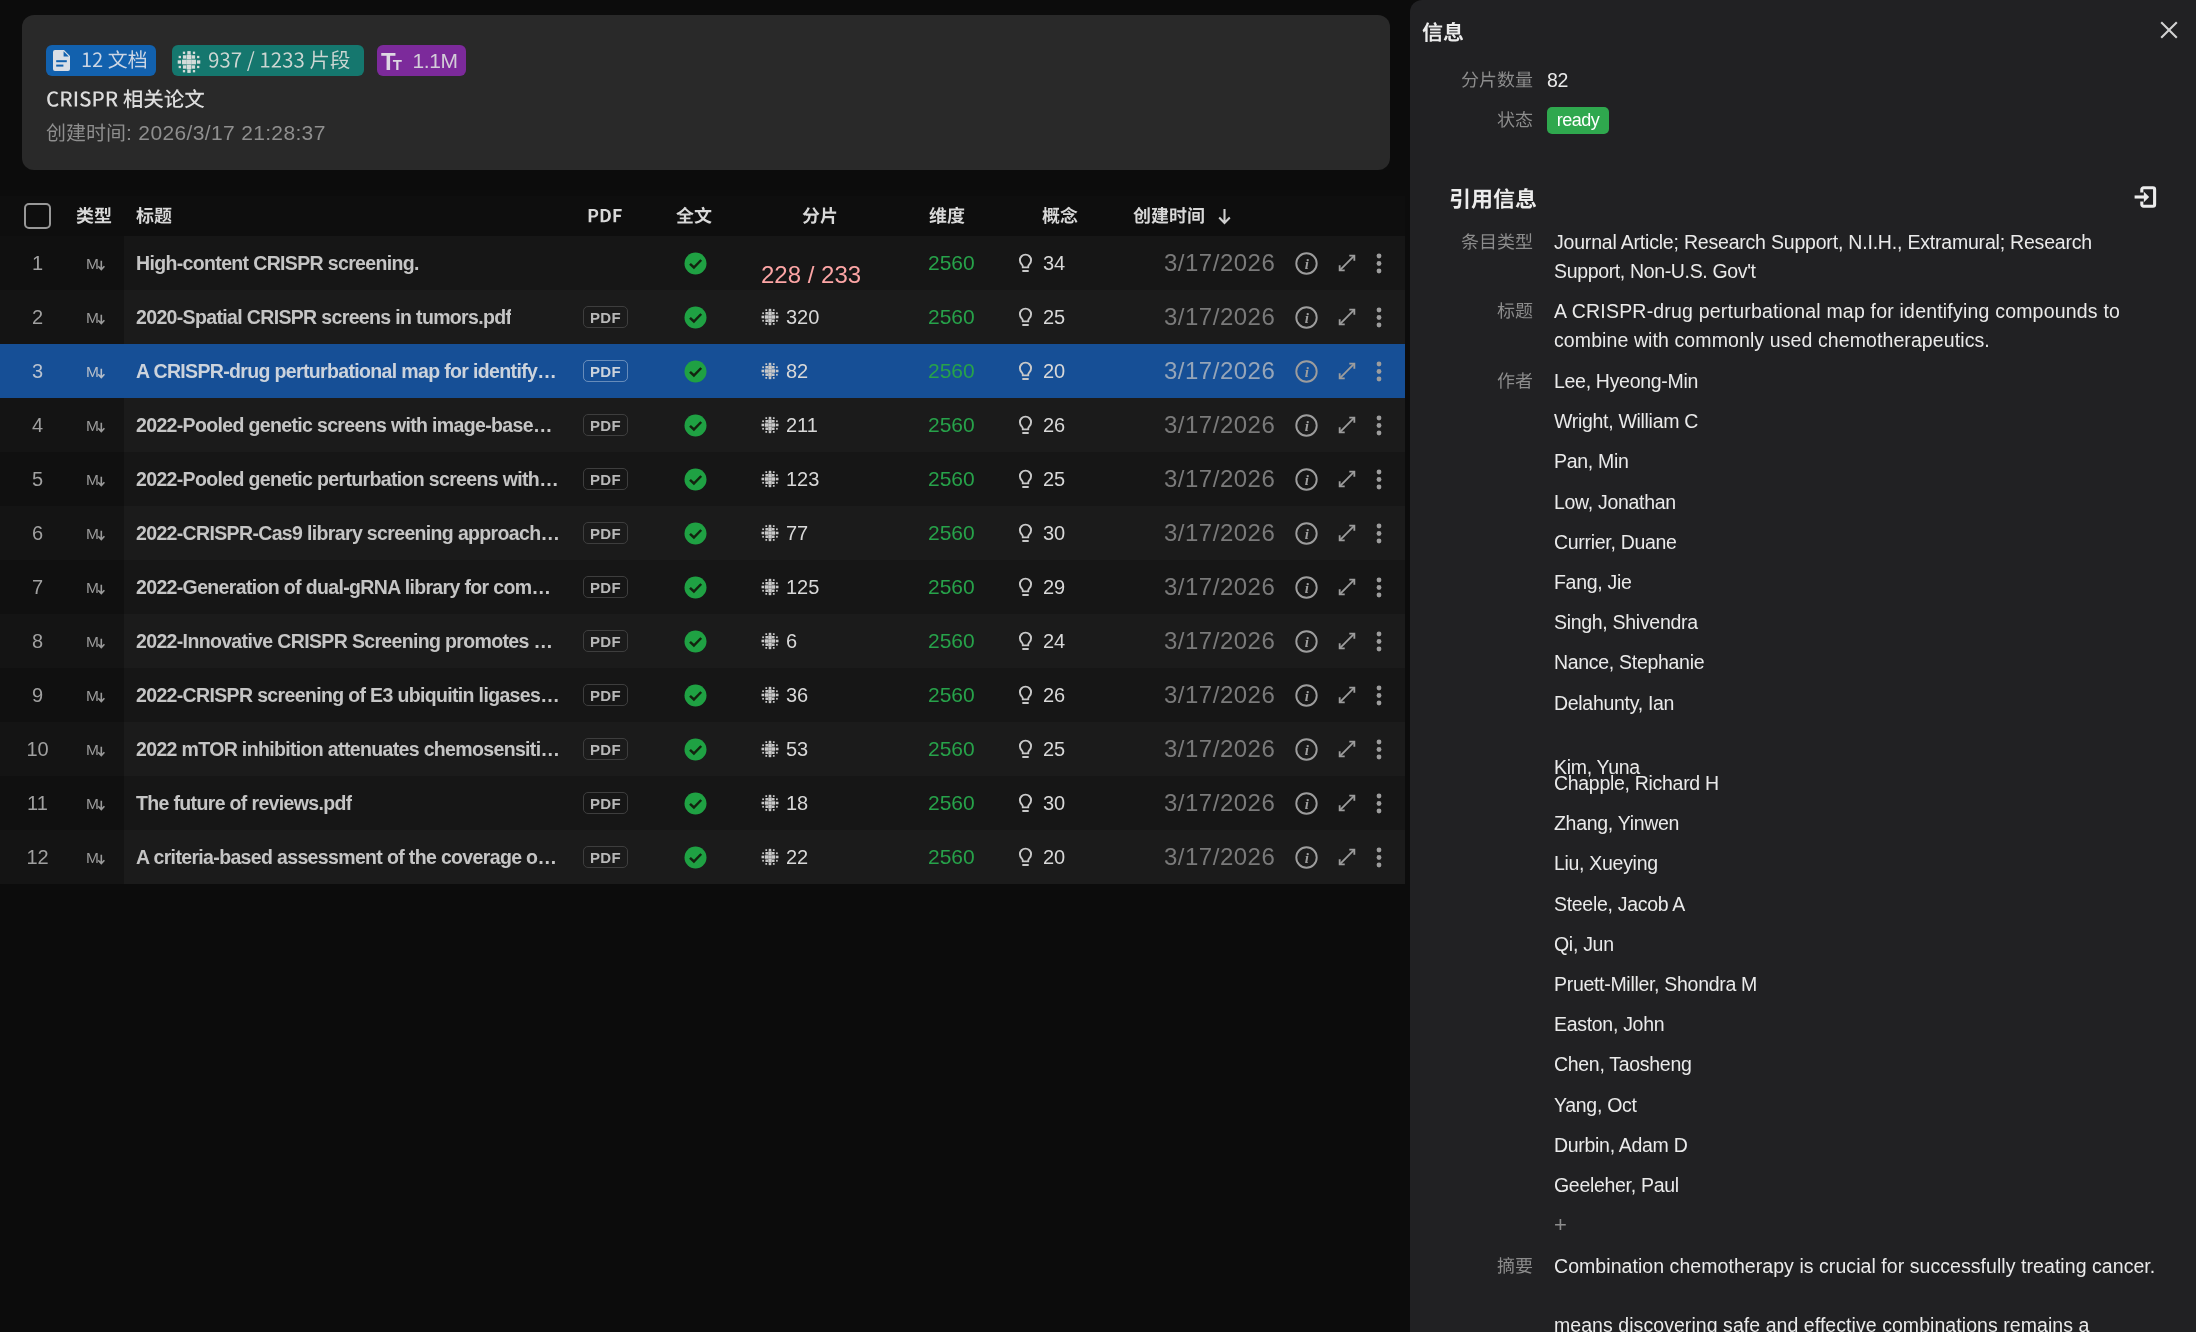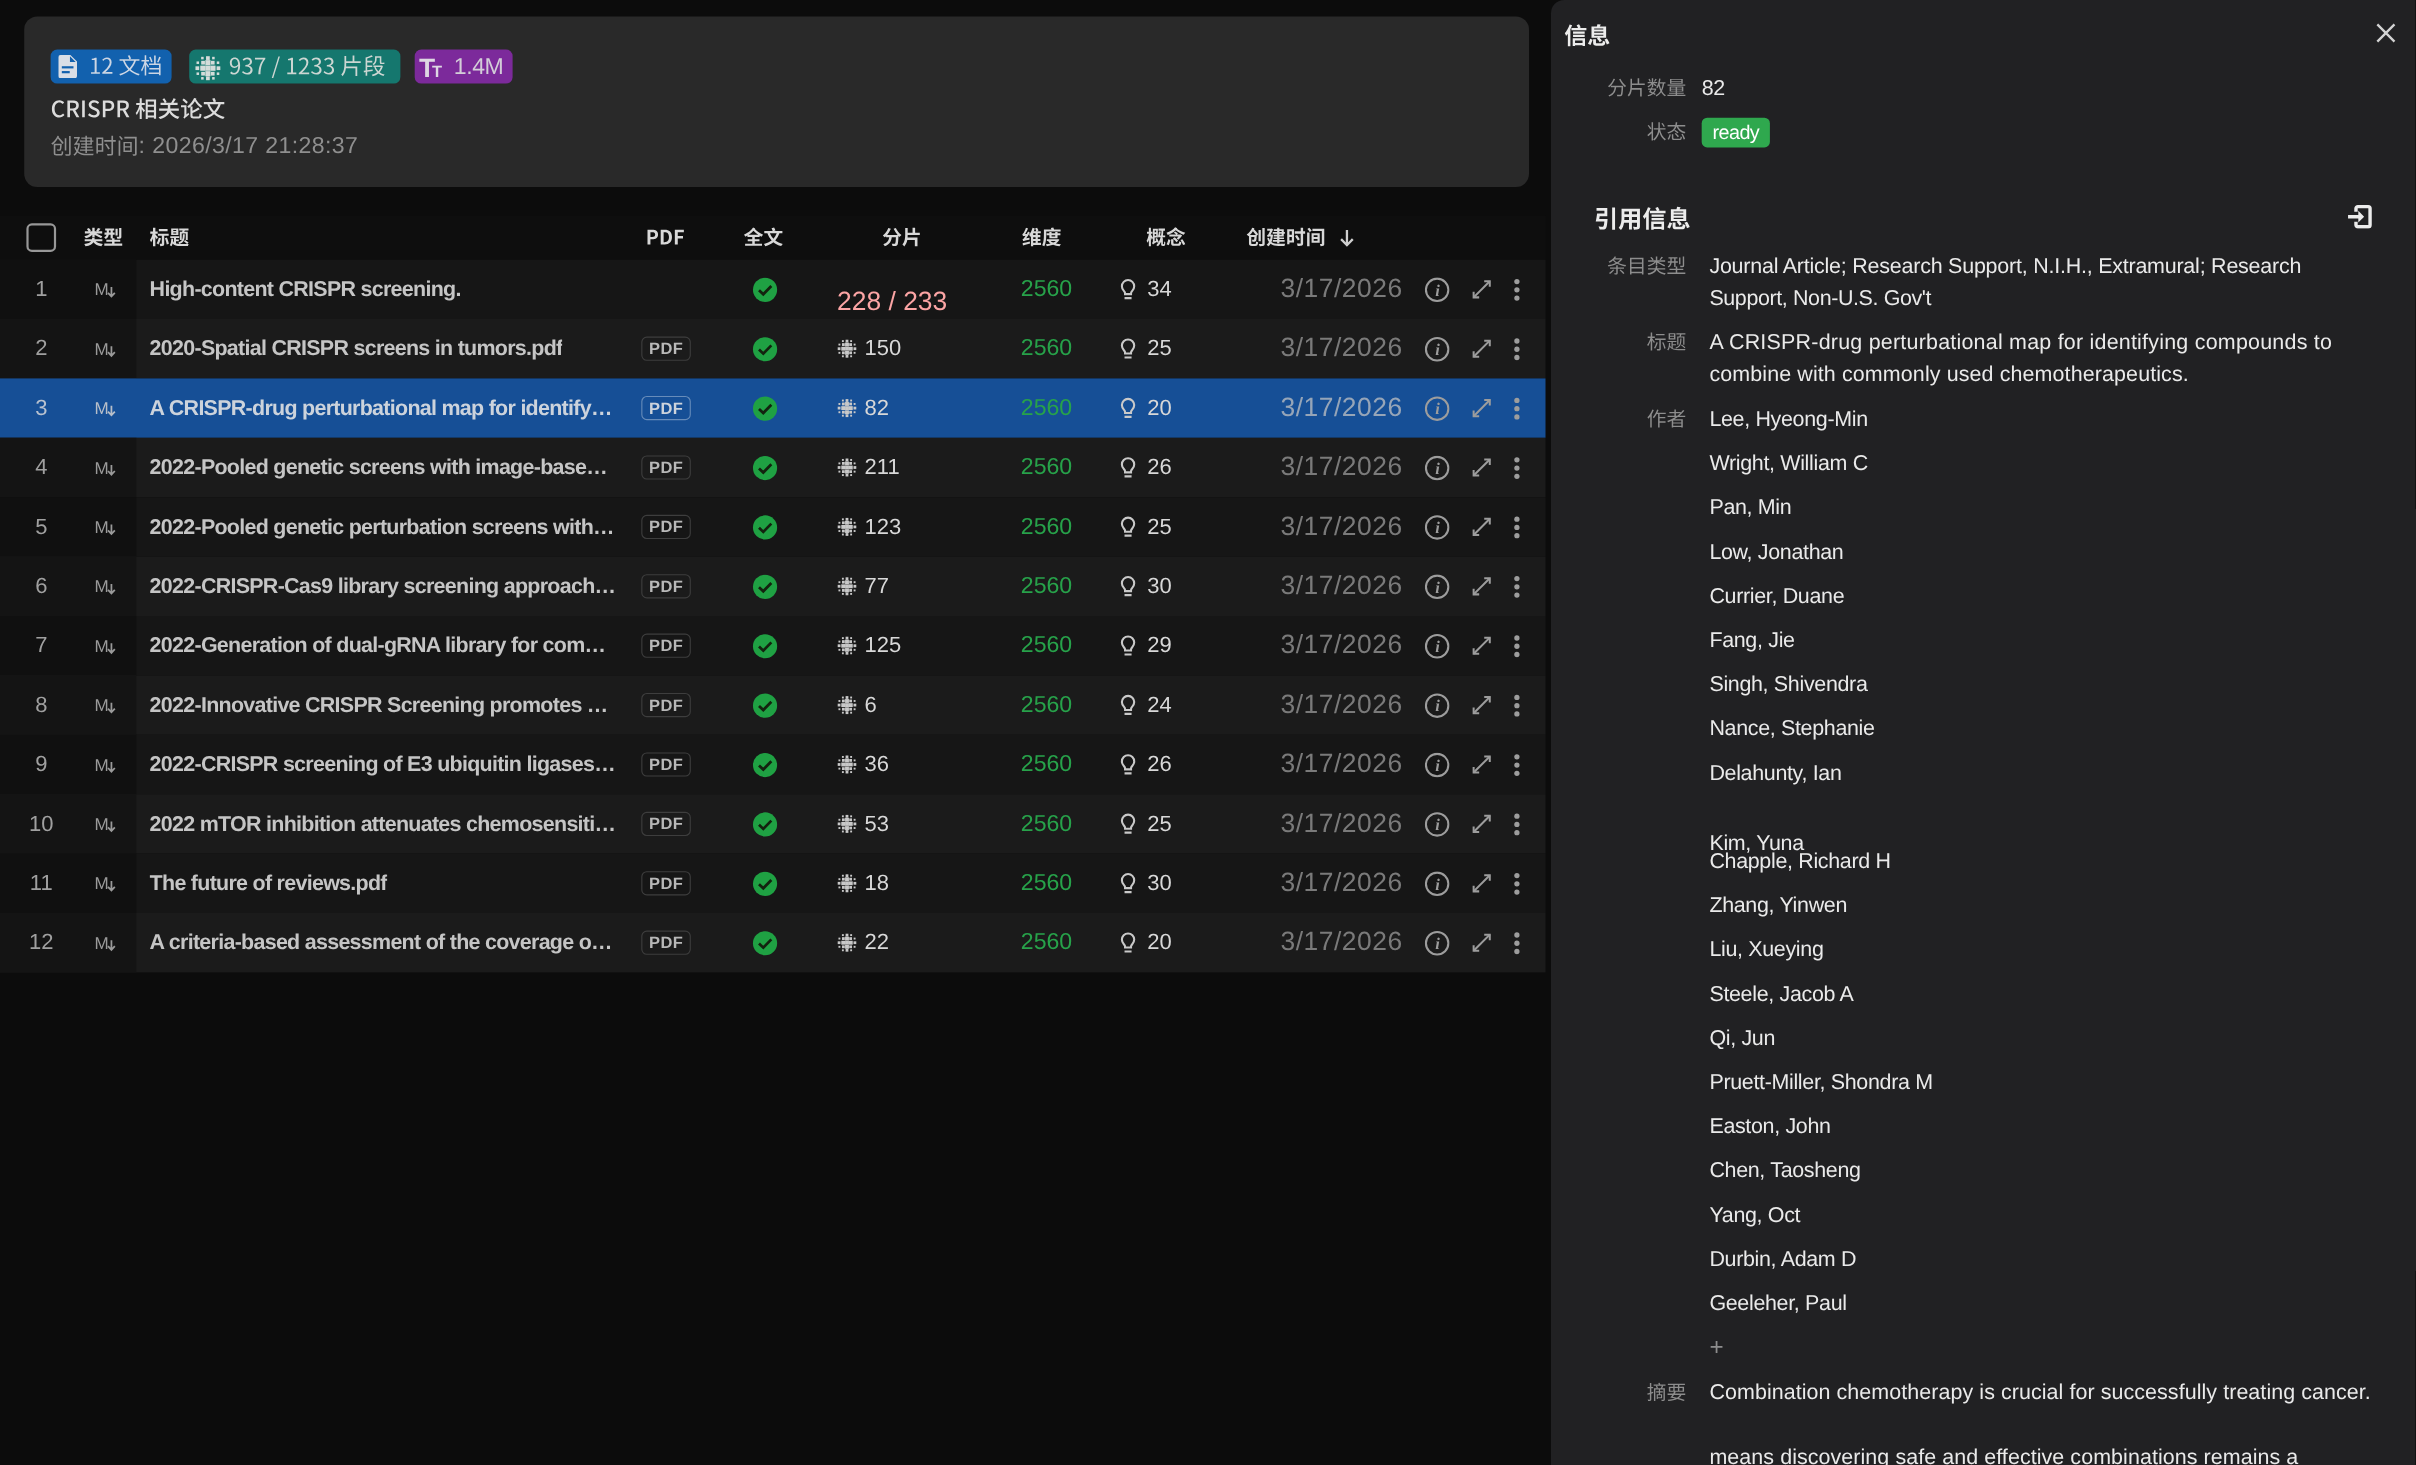--- a/index.html
+++ b/index.html
@@ -68,21 +68,21 @@
         <svg class="cjk badge2" width="142.5" height="22.9" viewBox="0 0 142.5 22.9">
           <path fill="currentColor" d="M4.8175 18.819000000000003C7.626 18.819000000000003 10.2705 16.482000000000003 10.2705 10.393500000000001C10.2705 5.617000000000001 8.0975 3.259500000000001 5.207 3.259500000000001C2.87 3.259500000000001 0.902 5.207000000000001 0.902 8.138500000000002C0.902 11.234000000000002 2.5420000000000003 12.853500000000002 5.043 12.853500000000002C6.2935 12.853500000000002 7.585 12.136000000000003 8.5075 11.029000000000002C8.364 15.682500000000001 6.683000000000001 17.261000000000003 4.756 17.261000000000003C3.7720000000000002 17.261000000000003 2.87 16.8305 2.214 16.113000000000003L1.189 17.2815C2.0295 18.163 3.1775 18.819000000000003 4.8175 18.819000000000003ZM8.487 9.450500000000002C7.4825 10.8855 6.355 11.459500000000002 5.3505 11.459500000000002C3.567 11.459500000000002 2.665 10.1475 2.665 8.138500000000002C2.665 6.068000000000001 3.7720000000000002 4.715000000000002 5.2275 4.715000000000002C7.134 4.715000000000002 8.282 6.355000000000002 8.487 9.450500000000002Z M16.769000000000002 18.819000000000003C19.454500000000003 18.819000000000003 21.607 17.220000000000002 21.607 14.534500000000001C21.607 12.464000000000002 20.192500000000003 11.152000000000001 18.4295 10.721500000000002V10.619000000000002C20.0285 10.065500000000002 21.094500000000004 8.835500000000001 21.094500000000004 7.011000000000001C21.094500000000004 4.633000000000001 19.2495 3.259500000000001 16.707500000000003 3.259500000000001C14.985500000000002 3.259500000000001 13.653000000000002 4.018000000000001 12.525500000000001 5.043000000000001L13.530000000000001 6.232000000000001C14.391000000000002 5.371000000000002 15.436500000000002 4.776500000000002 16.646 4.776500000000002C18.224500000000003 4.776500000000002 19.188000000000002 5.719500000000002 19.188000000000002 7.154500000000002C19.188000000000002 8.774000000000001 18.142500000000002 10.024500000000002 15.026500000000002 10.024500000000002V11.459500000000002C18.5115 11.459500000000002 19.7005 12.648500000000002 19.7005 14.473000000000003C19.7005 16.195 18.450000000000003 17.261000000000003 16.646 17.261000000000003C14.944500000000001 17.261000000000003 13.817000000000002 16.441000000000003 12.935500000000001 15.539000000000001L11.972000000000001 16.748500000000003C12.956000000000001 17.835 14.432000000000002 18.819000000000003 16.769000000000002 18.819000000000003Z M26.814000000000004 18.552500000000002H28.7615C29.007500000000004 12.669 29.643 9.1635 33.169000000000004 4.653500000000001V3.5260000000000016H23.759500000000003V5.125000000000002H31.057500000000005C28.105500000000003 9.225000000000001 27.0805 12.853500000000002 26.814000000000004 18.552500000000002Z M38.95 22.222H40.3235L46.453 2.275500000000001H45.10000000000001Z M53.15650000000001 18.552500000000002H61.39750000000001V16.994500000000002H58.38400000000001V3.5260000000000016H56.949000000000005C56.129000000000005 3.9975000000000005 55.16550000000001 4.346000000000002 53.833000000000006 4.5920000000000005V5.781000000000001H56.5185V16.994500000000002H53.15650000000001Z M63.632000000000005 18.552500000000002H73.08250000000001V16.933000000000003H68.921C68.16250000000001 16.933000000000003 67.24000000000001 17.015 66.461 17.076500000000003C69.98700000000001 13.735000000000003 72.36500000000001 10.680500000000002 72.36500000000001 7.667000000000002C72.36500000000001 5.002000000000001 70.6635 3.259500000000001 67.97800000000001 3.259500000000001C66.0715 3.259500000000001 64.7595 4.120500000000002 63.550000000000004 5.453000000000001L64.6365 6.519000000000002C65.477 5.514500000000002 66.52250000000001 4.776500000000002 67.7525 4.776500000000002C69.61800000000001 4.776500000000002 70.52000000000001 6.027000000000001 70.52000000000001 7.749000000000002C70.52000000000001 10.332000000000003 68.34700000000001 13.325000000000003 63.632000000000005 17.445500000000003Z M79.499 18.819000000000003C82.1845 18.819000000000003 84.337 17.220000000000002 84.337 14.534500000000001C84.337 12.464000000000002 82.9225 11.152000000000001 81.15950000000001 10.721500000000002V10.619000000000002C82.7585 10.065500000000002 83.8245 8.835500000000001 83.8245 7.011000000000001C83.8245 4.633000000000001 81.9795 3.259500000000001 79.4375 3.259500000000001C77.7155 3.259500000000001 76.383 4.018000000000001 75.2555 5.043000000000001L76.26 6.232000000000001C77.121 5.371000000000002 78.1665 4.776500000000002 79.376 4.776500000000002C80.9545 4.776500000000002 81.918 5.719500000000002 81.918 7.154500000000002C81.918 8.774000000000001 80.8725 10.024500000000002 77.7565 10.024500000000002V11.459500000000002C81.2415 11.459500000000002 82.4305 12.648500000000002 82.4305 14.473000000000003C82.4305 16.195 81.18 17.261000000000003 79.376 17.261000000000003C77.6745 17.261000000000003 76.547 16.441000000000003 75.66550000000001 15.539000000000001L74.702 16.748500000000003C75.686 17.835 77.162 18.819000000000003 79.499 18.819000000000003Z M90.8765 18.819000000000003C93.562 18.819000000000003 95.7145 17.220000000000002 95.7145 14.534500000000001C95.7145 12.464000000000002 94.3 11.152000000000001 92.537 10.721500000000002V10.619000000000002C94.136 10.065500000000002 95.202 8.835500000000001 95.202 7.011000000000001C95.202 4.633000000000001 93.357 3.259500000000001 90.815 3.259500000000001C89.093 3.259500000000001 87.7605 4.018000000000001 86.633 5.043000000000001L87.6375 6.232000000000001C88.49849999999999 5.371000000000002 89.544 4.776500000000002 90.7535 4.776500000000002C92.332 4.776500000000002 93.2955 5.719500000000002 93.2955 7.154500000000002C93.2955 8.774000000000001 92.25 10.024500000000002 89.134 10.024500000000002V11.459500000000002C92.619 11.459500000000002 93.80799999999999 12.648500000000002 93.80799999999999 14.473000000000003C93.80799999999999 16.195 92.5575 17.261000000000003 90.7535 17.261000000000003C89.05199999999999 17.261000000000003 87.9245 16.441000000000003 87.043 15.539000000000001L86.0795 16.748500000000003C87.0635 17.835 88.5395 18.819000000000003 90.8765 18.819000000000003Z M105.1445 1.8655000000000008V8.692000000000002C105.1445 12.320500000000003 104.8575 16.113000000000003 102.23349999999999 19.024C102.62299999999999 19.2905 103.17649999999999 19.864500000000003 103.443 20.233500000000003C105.329 18.163 106.1695 15.662000000000003 106.4975 13.079H115.1485V20.192500000000003H116.809V11.500500000000002H106.66149999999999C106.723 10.557500000000001 106.7435 9.635000000000002 106.7435 8.692000000000002V8.220500000000001H119.966V6.642000000000001H114.185V1.3530000000000015H112.5655V6.642000000000001H106.7435V1.8655000000000008Z M132.9835 2.091000000000001V4.571500000000002C132.9835 6.068000000000001 132.6555 7.892500000000002 130.626 9.245500000000002C130.9335 9.430000000000001 131.5075 9.9425 131.7125 10.229500000000002C133.947 8.733000000000002 134.4185 6.437000000000001 134.4185 4.612500000000001V3.4235000000000007H137.2885V7.277500000000002C137.2885 8.671500000000002 137.555 9.204500000000001 138.92849999999999 9.204500000000001C139.1745 9.204500000000001 140.179 9.204500000000001 140.466 9.204500000000001C140.8555 9.204500000000001 141.286 9.184000000000001 141.5115 9.102000000000002C141.4705 8.794500000000001 141.4295 8.282000000000002 141.409 7.913000000000002C141.163 7.974500000000001 140.712 7.995000000000001 140.44549999999998 7.995000000000001C140.1995 7.995000000000001 139.29749999999999 7.995000000000001 139.0515 7.995000000000001C138.7645 7.995000000000001 138.703 7.8515000000000015 138.703 7.298000000000002V2.091000000000001ZM131.528 10.639500000000002V11.972000000000001H133.0245L132.225 12.197500000000002C132.881 13.919500000000003 133.783 15.436500000000002 134.9515 16.687C133.537 17.773500000000002 131.856 18.5115 130.011 18.962500000000002C130.3185 19.270000000000003 130.667 19.864500000000003 130.831 20.274500000000003C132.7785 19.721000000000004 134.54149999999998 18.901000000000003 136.038 17.712000000000003C137.3295 18.7985 138.8875 19.6185 140.671 20.131C140.8965 19.741500000000002 141.3065 19.126500000000004 141.655 18.819000000000003C139.9125 18.409000000000002 138.3955 17.671000000000003 137.10399999999998 16.707500000000003C138.498 15.2725 139.5435 13.386500000000002 140.138 10.9265L139.1745 10.578000000000003L138.908 10.639500000000002ZM133.496 11.972000000000001H138.293C137.7805 13.468500000000002 137.0015 14.719000000000001 135.99699999999999 15.744000000000002C134.91049999999998 14.678 134.07 13.407000000000002 133.496 11.972000000000001ZM124.37349999999999 3.157000000000002V15.108500000000003L122.631 15.334000000000001L122.8975 16.810000000000002L124.37349999999999 16.564V19.905500000000004H125.86999999999999V16.318L130.87199999999999 15.477500000000003L130.79 14.145000000000003L125.86999999999999 14.883000000000003V11.910500000000003H130.462V10.516500000000002H125.86999999999999V7.708000000000002H130.4825V6.334500000000002H125.86999999999999V4.100000000000001C127.6535 3.6285000000000007 129.601 3.0340000000000007 131.077 2.3575000000000017L129.80599999999998 1.209500000000002C128.535 1.8860000000000028 126.3415 2.665000000000001 124.41449999999999 3.177500000000002Z"></path>
         </svg>
       </span>
     </div>
 <div class="badge" style="left:377px;width:89px;background:#7c2a9b;">
       <span style="position:absolute;left:3.8px;top:0px;"><svg width="26" height="26" viewBox="0 0 26 26">
           <text x="0" y="24.6" font-family="Liberation Sans" font-weight="bold" font-size="24" fill="#ded7e3">T</text>
           <text x="11.8" y="24.6" font-family="Liberation Sans" font-weight="bold" font-size="15" fill="#ded7e3">T</text>
         </svg></span>
-      <span style="position:absolute;left:35.5px;top:3px;font-size:21px;letter-spacing:-0.4px;color:#d3cdd8;line-height:25px;">1.4M</span>
+      <span style="position:absolute;left:35.5px;top:3px;font-size:21px;letter-spacing:-0.4px;color:#d3cdd8;line-height:25px;">1.1M</span>
     </div>
 <div class="abs" style="left:46px;top:88px;color:#dcdcdc;">
       <svg class="cjk cardtitle" width="158.8" height="22.9" viewBox="0 0 158.8 22.9">
         <path fill="currentColor" d="M7.872 18.8395C9.84 18.8395 11.357000000000001 18.0605 12.587 16.646L11.2955 15.129000000000001C10.393500000000001 16.113000000000003 9.348 16.748500000000003 7.9745 16.748500000000003C5.3095 16.748500000000003 3.608 14.534500000000001 3.608 10.967500000000001C3.608 7.421000000000001 5.4325 5.248000000000001 8.036 5.248000000000001C9.2455 5.248000000000001 10.188500000000001 5.822000000000001 10.988000000000001 6.601000000000001L12.259 5.084000000000001C11.336500000000001 4.079500000000001 9.8605 3.177500000000002 7.995 3.177500000000002C4.1615 3.177500000000002 1.1480000000000001 6.129500000000002 1.1480000000000001 11.029000000000002C1.1480000000000001 15.990000000000002 4.0795 18.8395 7.872 18.8395Z M17.6095 10.557500000000001V5.371000000000002H19.885C22.058 5.371000000000002 23.2675 6.006500000000001 23.2675 7.831000000000001C23.2675 9.655500000000002 22.058 10.557500000000001 19.885 10.557500000000001ZM23.4725 18.552500000000002H26.158L22.468 12.156500000000001C24.3745 11.562000000000001 25.625 10.168000000000001 25.625 7.831000000000001C25.625 4.551000000000002 23.288 3.444000000000001 20.172 3.444000000000001H15.2315V18.552500000000002H17.6095V12.464000000000002H20.0695Z M28.679500000000004 18.552500000000002H31.057500000000005V3.444000000000001H28.679500000000004Z M39.319 18.8395C42.6195 18.8395 44.6285 16.851000000000003 44.6285 14.432000000000002C44.6285 12.218000000000002 43.3575 11.111 41.5535 10.352500000000001L39.483000000000004 9.471000000000002C38.2735 8.9585 37.064 8.487000000000002 37.064 7.175000000000001C37.064 6.006500000000001 38.048 5.248000000000001 39.5855 5.248000000000001C40.918 5.248000000000001 41.984 5.760500000000002 42.927 6.601000000000001L44.1365 5.084000000000001C43.0295 3.9155000000000015 41.369 3.177500000000002 39.5855 3.177500000000002C36.695 3.177500000000002 34.6245 4.961000000000002 34.6245 7.339000000000002C34.6245 9.553 36.2235 10.680500000000002 37.6995 11.2955L39.7905 12.197500000000002C41.1845 12.812500000000002 42.189 13.243000000000002 42.189 14.616500000000002C42.189 15.887500000000003 41.1845 16.748500000000003 39.3805 16.748500000000003C37.9045 16.748500000000003 36.4285 16.031000000000002 35.342 14.965000000000002L33.948 16.605C35.3215 17.999000000000002 37.2485 18.8395 39.319 18.8395Z M47.478 18.552500000000002H49.856V12.833000000000002H52.1315C55.411500000000004 12.833000000000002 57.8305 11.316000000000003 57.8305 8.036000000000001C57.8305 4.612500000000001 55.411500000000004 3.444000000000001 52.0495 3.444000000000001H47.478ZM49.856 10.906000000000002V5.371000000000002H51.824C54.2225 5.371000000000002 55.473 6.027000000000001 55.473 8.036000000000001C55.473 9.983500000000001 54.3045 10.906000000000002 51.9265 10.906000000000002Z M63.14 10.557500000000001V5.371000000000002H65.4155C67.5885 5.371000000000002 68.798 6.006500000000001 68.798 7.831000000000001C68.798 9.655500000000002 67.5885 10.557500000000001 65.4155 10.557500000000001ZM69.003 18.552500000000002H71.6885L67.99849999999999 12.156500000000001C69.905 11.562000000000001 71.1555 10.168000000000001 71.1555 7.831000000000001C71.1555 4.551000000000002 68.8185 3.444000000000001 65.7025 3.444000000000001H60.762V18.552500000000002H63.14V12.464000000000002H65.6Z M88.33449999999999 9.061000000000002H93.95149999999998V12.197500000000002H88.33449999999999ZM88.33449999999999 7.277500000000002V4.243500000000001H93.95149999999998V7.277500000000002ZM88.33449999999999 13.960500000000001H93.95149999999998V17.117500000000003H88.33449999999999ZM86.469 2.398500000000002V20.131H88.33449999999999V18.901000000000003H93.95149999999998V20.0285H95.89899999999999V2.398500000000002ZM80.99549999999999 1.2505000000000024V5.576000000000002H77.83849999999998V7.421000000000001H80.74949999999998C80.073 10.106500000000002 78.71999999999998 13.120000000000001 77.34649999999999 14.780500000000002C77.65399999999998 15.252000000000002 78.10499999999999 16.0515 78.30999999999999 16.584500000000002C79.3145 15.293000000000003 80.2575 13.284000000000002 80.99549999999999 11.172500000000003V20.254H82.86099999999999V11.213500000000002C83.55799999999999 12.197500000000002 84.33699999999999 13.325000000000003 84.68549999999999 14.022000000000002L85.83349999999999 12.443500000000002C85.40299999999999 11.910500000000003 83.55799999999999 9.696500000000002 82.86099999999999 8.979000000000001V7.421000000000001H85.62849999999999V5.576000000000002H82.86099999999999V1.2505000000000024Z M101.74149999999999 2.1935000000000002C102.52049999999998 3.198000000000002 103.32 4.530500000000002 103.70949999999999 5.514500000000002H99.95799999999998V7.441500000000001H106.5795V10.004000000000001L106.55899999999998 10.742H98.66649999999998V12.648500000000002H106.18999999999998C105.45199999999998 14.719000000000001 103.44299999999998 16.851000000000003 98.15399999999998 18.532000000000004C98.68699999999998 18.983 99.32249999999999 19.803 99.58899999999998 20.274500000000003C104.591 18.593500000000002 106.928 16.400000000000002 107.99399999999999 14.165500000000002C109.716 17.076500000000003 112.258 19.126500000000004 115.80449999999999 20.151500000000002C116.112 19.5775 116.72699999999999 18.696 117.178 18.245C113.5085 17.404500000000002 110.823 15.416000000000002 109.24449999999999 12.648500000000002H116.58349999999999V10.742H108.7935L108.814 10.024500000000002V7.441500000000001H115.47649999999999V5.514500000000002H111.7045C112.422 4.469000000000001 113.1805 3.177500000000002 113.83649999999999 1.988500000000002L111.725 1.2915000000000028C111.23299999999999 2.5625000000000018 110.35149999999999 4.284500000000001 109.55199999999999 5.514500000000002H104.24249999999999L105.53399999999999 4.797000000000001C105.1445 3.833500000000001 104.26299999999999 2.4190000000000005 103.38149999999999 1.3735Z M119.84299999999999 2.870000000000001C121.09349999999999 3.8950000000000014 122.73349999999999 5.371000000000002 123.49199999999999 6.293500000000002L124.78349999999999 4.817500000000001C123.984 3.9155000000000015 122.28249999999998 2.5420000000000016 121.03199999999998 1.5785000000000018ZM134.27499999999998 9.696500000000002C132.9015 10.701 130.831 11.869500000000002 129.027 12.730500000000003V8.876500000000002H127.22299999999998C128.8835 7.380000000000001 130.19549999999998 5.699000000000002 131.2205 4.018000000000001C132.6965 6.396000000000001 134.726 8.671500000000002 136.6325 10.045000000000002C136.9605 9.573500000000001 137.57549999999998 8.876500000000002 138.0265 8.528000000000002C135.874 7.195500000000001 133.49599999999998 4.653500000000001 132.2045 2.2550000000000026L132.5325 1.5579999999999998L130.462 1.189C129.41649999999998 3.669500000000001 127.36649999999999 6.642000000000001 124.22999999999999 8.774000000000001C124.66049999999998 9.081500000000002 125.255 9.778500000000001 125.54199999999999 10.250000000000002C126.09549999999999 9.840000000000002 126.60799999999999 9.430000000000001 127.1 8.999500000000001V16.994500000000002C127.1 19.106 127.77649999999998 19.721000000000004 130.21599999999998 19.721000000000004C130.7285 19.721000000000004 133.701 19.721000000000004 134.23399999999998 19.721000000000004C136.38649999999998 19.721000000000004 136.94 18.8805 137.18599999999998 15.846500000000002C136.653 15.744000000000002 135.8535 15.416000000000002 135.423 15.108500000000003C135.27949999999998 17.527500000000003 135.1155 17.958000000000002 134.111 17.958000000000002C133.43449999999999 17.958000000000002 130.91299999999998 17.958000000000002 130.38 17.958000000000002C129.232 17.958000000000002 129.027 17.814500000000002 129.027 16.994500000000002V14.678C131.0565 13.796500000000002 133.619 12.525500000000001 135.546 11.336500000000001ZM118.59249999999999 7.646500000000001V9.512000000000002H121.6265V16.523000000000003C121.6265 17.5685 121.03199999999998 18.286 120.64249999999998 18.614C120.94999999999999 18.901000000000003 121.46249999999999 19.598000000000003 121.64699999999999 19.9875C121.975 19.516000000000002 122.56949999999999 19.003500000000003 126.05449999999999 16.174500000000002C125.84949999999999 15.805500000000002 125.54199999999999 15.067500000000003 125.37799999999999 14.534500000000001L123.49199999999999 16.0105V7.646500000000001Z M146.903 1.681000000000001C147.477 2.665000000000001 148.05100000000002 3.956500000000002 148.297 4.797000000000001H139.318V6.683000000000002H142.516C143.6845 9.696500000000002 145.222 12.3 147.2105 14.432000000000002C145.017 16.236 142.2905 17.507 138.9695 18.409000000000002C139.359 18.860000000000003 139.9535 19.762 140.179 20.233500000000003C143.541 19.188000000000002 146.3495 17.773500000000002 148.6455 15.826000000000002C150.88 17.773500000000002 153.627 19.229000000000003 156.948 20.131C157.2555 19.5775 157.8295 18.7575 158.26 18.327C155.062 17.548000000000002 152.3765 16.195 150.1625 14.411500000000002C152.11 12.341000000000001 153.627 9.799000000000001 154.734 6.683000000000002H157.95250000000001V4.797000000000001H148.6455L150.47 4.223000000000001C150.2035 3.362000000000002 149.5475 2.0500000000000007 148.953 1.0660000000000025ZM148.6865 13.079C146.903 11.254500000000002 145.50900000000001 9.102000000000002 144.525 6.683000000000002H152.5405C151.618 9.245500000000002 150.347 11.336500000000001 148.6865 13.079Z"></path>
       </svg>
     </div>
 <div class="abs" style="left:46px;top:122px;color:#8f8f8f;display:flex;">
       <svg class="cjk cardsub" width="80.0" height="22.3" viewBox="0 0 80.0 22.3">
         <path fill="currentColor" d="M16.76 1.620000000000001V17.700000000000003C16.76 18.080000000000002 16.62 18.200000000000003 16.240000000000002 18.220000000000002C15.84 18.220000000000002 14.58 18.240000000000002 13.18 18.200000000000003C13.4 18.6 13.64 19.240000000000002 13.72 19.62C15.58 19.64 16.68 19.6 17.34 19.380000000000003C17.98 19.12 18.26 18.700000000000003 18.26 17.700000000000003V1.620000000000001ZM12.86 3.620000000000001V14.740000000000002H14.3V3.620000000000001ZM2.84 8.620000000000001V17.200000000000003C2.84 18.98 3.44 19.400000000000002 5.38 19.400000000000002C5.8 19.400000000000002 8.64 19.400000000000002 9.1 19.400000000000002C10.88 19.400000000000002 11.32 18.62 11.52 15.860000000000001C11.1 15.760000000000002 10.52 15.540000000000001 10.18 15.280000000000001C10.08 17.66 9.94 18.1 9.0 18.1C8.38 18.1 6.0 18.1 5.5 18.1C4.48 18.1 4.32 17.96 4.32 17.200000000000003V9.96H8.64C8.48 12.380000000000003 8.3 13.360000000000001 8.06 13.64C7.92 13.82 7.76 13.840000000000002 7.48 13.840000000000002C7.2 13.840000000000002 6.5 13.82 5.76 13.740000000000002C5.96 14.120000000000001 6.12 14.64 6.140000000000001 15.040000000000001C6.94 15.100000000000001 7.72 15.080000000000002 8.120000000000001 15.060000000000002C8.620000000000001 15.000000000000002 8.96 14.88 9.26 14.540000000000001C9.72 14.040000000000001 9.94 12.680000000000001 10.120000000000001 9.22C10.14 9.020000000000001 10.14 8.620000000000001 10.14 8.620000000000001ZM6.26 1.3399999999999999C5.2 3.9200000000000017 3.08 6.6800000000000015 0.54 8.500000000000002C0.88 8.740000000000002 1.4000000000000001 9.240000000000002 1.6400000000000001 9.540000000000001C3.62 8.020000000000001 5.32 6.020000000000001 6.6000000000000005 3.8400000000000016C8.18 5.5600000000000005 9.92 7.620000000000001 10.8 8.96L11.9 7.960000000000001C10.94 6.540000000000001 8.92 4.32 7.24 2.620000000000001L7.66 1.740000000000002Z M27.88 3.0000000000000018V4.200000000000001H31.62V5.700000000000001H26.6V6.880000000000001H31.62V8.440000000000001H27.740000000000002V9.660000000000002H31.62V11.200000000000001H27.58V12.340000000000002H31.62V13.920000000000002H26.740000000000002V15.120000000000001H31.62V17.12H33.04V15.120000000000001H38.74V13.920000000000002H33.04V12.340000000000002H37.980000000000004V11.200000000000001H33.04V9.660000000000002H37.519999999999996V6.880000000000001H38.900000000000006V5.700000000000001H37.519999999999996V3.0000000000000018H33.04V1.3000000000000007H31.62V3.0000000000000018ZM33.04 6.880000000000001H36.18V8.440000000000001H33.04ZM33.04 5.700000000000001V4.200000000000001H36.18V5.700000000000001ZM21.94 10.240000000000002C21.94 10.020000000000001 22.4 9.760000000000002 22.7 9.600000000000001H25.16C24.92 11.380000000000003 24.52 12.920000000000002 24.0 14.240000000000002C23.46 13.440000000000001 23.02 12.440000000000001 22.68 11.240000000000002L21.56 11.66C22.04 13.280000000000001 22.64 14.560000000000002 23.38 15.580000000000002C22.68 16.900000000000002 21.78 17.94 20.74 18.700000000000003C21.06 18.900000000000002 21.62 19.42 21.84 19.700000000000003C22.8 18.96 23.66 17.96 24.36 16.700000000000003C26.46 18.700000000000003 29.380000000000003 19.200000000000003 33.06 19.200000000000003H38.66C38.74 18.8 39.019999999999996 18.14 39.24 17.82C38.22 17.84 33.88 17.84 33.08 17.84C29.700000000000003 17.84 26.94 17.400000000000002 24.98 15.46C25.8 13.600000000000001 26.38 11.260000000000002 26.68 8.440000000000001L25.84 8.240000000000002L25.560000000000002 8.260000000000002H23.84C24.84 6.760000000000002 25.86 4.880000000000001 26.759999999999998 2.9400000000000013L25.8 2.3200000000000003L25.32 2.540000000000001H21.28V3.880000000000001H24.740000000000002C23.94 5.660000000000002 22.94 7.300000000000001 22.58 7.800000000000001C22.18 8.440000000000001 21.68 8.940000000000001 21.32 9.020000000000001C21.52 9.320000000000002 21.82 9.940000000000001 21.94 10.240000000000002Z M49.480000000000004 9.06C50.54 10.600000000000001 51.9 12.720000000000002 52.54 13.940000000000001L53.86 13.180000000000001C53.18 11.96 51.8 9.920000000000002 50.72 8.4ZM46.480000000000004 10.06V14.620000000000001H43.06V10.06ZM46.480000000000004 8.72H43.06V4.340000000000002H46.480000000000004ZM41.62 2.9800000000000004V17.6H43.06V15.98H47.88V2.9800000000000004ZM55.28 1.4000000000000021V5.300000000000001H48.8V6.780000000000001H55.28V17.44C55.28 17.84 55.120000000000005 17.98 54.72 17.98C54.28 18.020000000000003 52.8 18.020000000000003 51.24 17.96C51.46 18.400000000000002 51.7 19.080000000000002 51.8 19.5C53.8 19.5 55.08 19.48 55.8 19.220000000000002C56.519999999999996 18.98 56.8 18.540000000000003 56.8 17.44V6.780000000000001H59.24V5.300000000000001H56.8V1.4000000000000021Z M61.82 5.800000000000001V19.700000000000003H63.36V5.800000000000001ZM62.12 2.280000000000001C63.04 3.160000000000002 64.08 4.420000000000002 64.54 5.220000000000001L65.78 4.420000000000002C65.3 3.580000000000002 64.22 2.4000000000000004 63.28 1.5600000000000023ZM67.58 12.200000000000001H72.38V14.900000000000002H67.58ZM67.58 8.280000000000001H72.38V10.940000000000001H67.58ZM66.22 7.020000000000001V16.14H73.8V7.020000000000001ZM67.04 2.4200000000000017V3.8400000000000016H76.72V17.880000000000003C76.72 18.14 76.64 18.220000000000002 76.38 18.240000000000002C76.12 18.240000000000002 75.3 18.26 74.46000000000001 18.220000000000002C74.66 18.6 74.86 19.240000000000002 74.94 19.6C76.16 19.6 77.02 19.6 77.56 19.360000000000003C78.08 19.1 78.26 18.720000000000002 78.26 17.880000000000003V2.4200000000000017Z"></path>
       </svg>
@@ -219,21 +219,21 @@
           <rect x="14.93" y="7.72" width="2.55" height="2.55" fill="#c9c9c9"></rect>
           <rect x="1.24" y="11.89" width="1.72" height="1.72" fill="#c9c9c9"></rect>
           <rect x="4.42" y="11.47" width="2.55" height="2.55" fill="#c9c9c9"></rect>
           <rect x="7.24" y="10.99" width="3.53" height="3.53" fill="#c9c9c9"></rect>
           <rect x="11.02" y="11.47" width="2.55" height="2.55" fill="#c9c9c9"></rect>
           <rect x="15.04" y="11.89" width="1.72" height="1.72" fill="#c9c9c9"></rect>
           <rect x="4.39" y="15.04" width="1.72" height="1.72" fill="#c9c9c9"></rect>
           <rect x="7.72" y="14.62" width="2.55" height="2.55" fill="#c9c9c9"></rect>
           <rect x="11.89" y="15.04" width="1.72" height="1.72" fill="#c9c9c9"></rect>
         </svg>
-        <span>150</span>
+        <span>320</span>
       </div>
       <div class="cell dim">2560</div>
       <div class="cell concept">
         <svg width="15" height="20" viewBox="0 0 15 20">
           <path d="M7.5 1.6 a5.6 5.6 0 0 1 5.6 5.6 c0 1.9 -0.9 3.2 -1.8 4.2 -0.7 0.8 -1.1 1.3 -1.1 2.1 l0 0.9 -5.4 0 0 -0.9 c0 -0.8 -0.4 -1.3 -1.1 -2.1 C2.8 10.4 1.9 9.1 1.9 7.2 A5.6 5.6 0 0 1 7.5 1.6 Z" fill="none" stroke="#c9c9c9" stroke-width="1.9"></path>
           <line x1="4.3" y1="18" x2="10.7" y2="18" stroke="#c9c9c9" stroke-width="2"></line>
         </svg>
         <span>25</span>
       </div>
       <div class="cell rdate" style="color:#7a7a7a;">3/17/2026</div>

